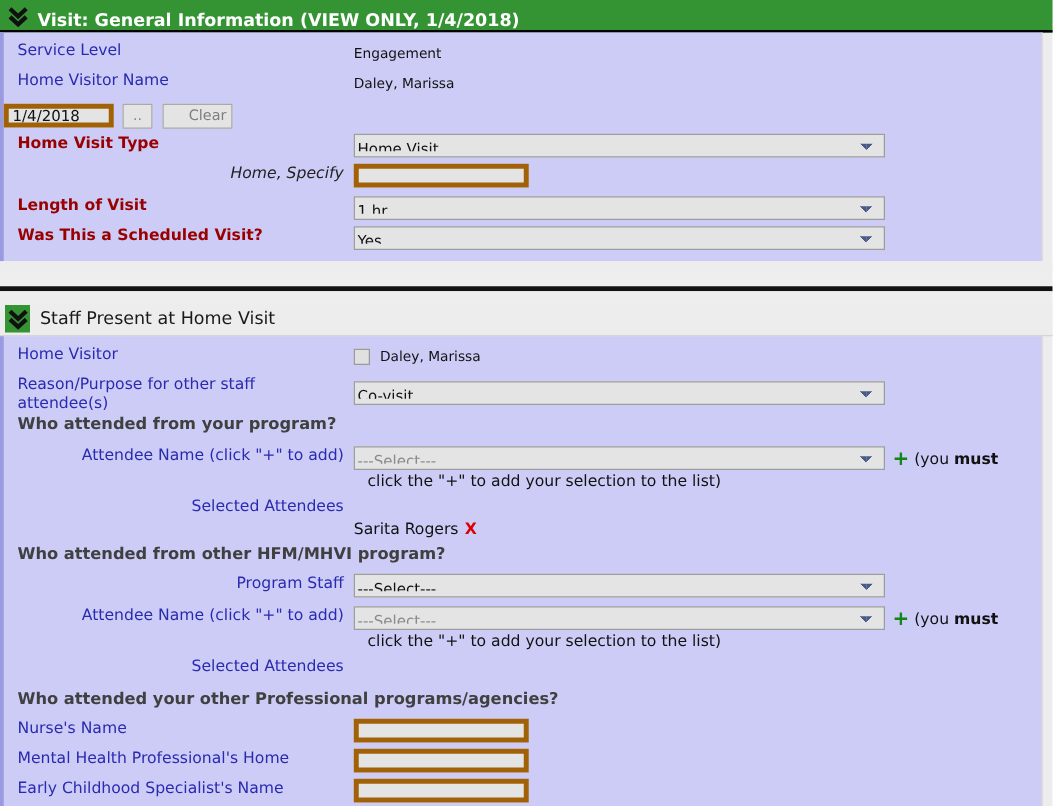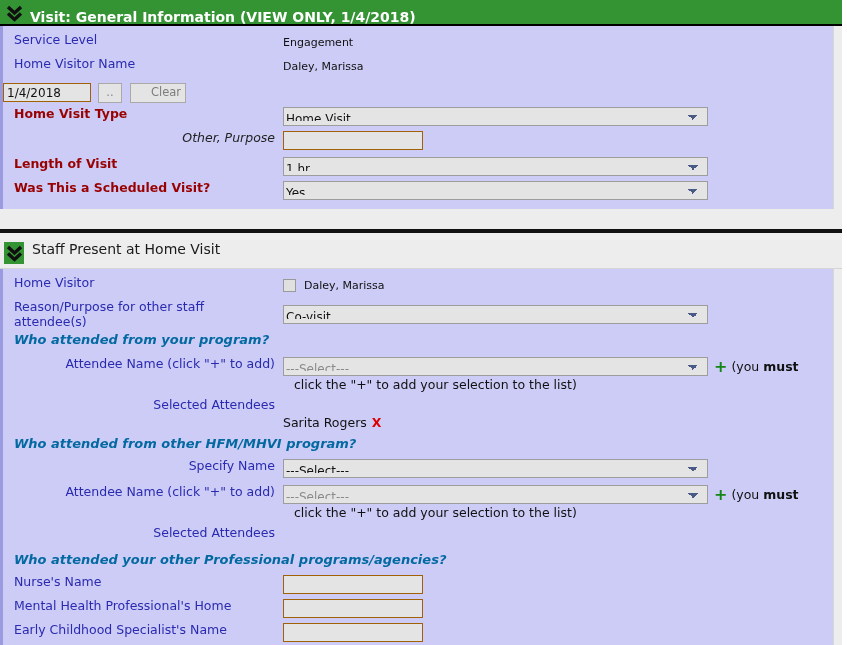--- a/index.html
+++ b/index.html
@@ -51,20 +51,21 @@
     margin-left: 6px;
     white-space: nowrap;
   }
 
   
   .hdr-gray {
     height: 27px;
     background: #ededed;
     border-bottom: 1px solid #d5d5d5;
     display: flex;
+    align-items: center;
     box-sizing: border-box;
     width: 842px;
   }
   .hdr-gray .hdr-title {
     color: #1a1a1a;
     font-size: 14px;
     font-weight: normal;
     line-height: 1;
     margin-left: 8px;
     white-space: nowrap;
@@ -103,24 +104,23 @@
   .lbl.left   { text-align: left; padding-left: 11px; }
   .lbl.right  { text-align: right; }
   .lbl.blue   { color: #2a2ab0; }
   .lbl.req    { color: #990000; font-weight: bold; }
   .lbl.ital   { color: #222222; font-style: italic; }
   .fld { flex: 1 1 auto; display: flex; align-items: center; }
 
   .subhead {
     font-size: 13px;
     font-weight: bold;
-    color: #0369a1;
+    color: #404040;
     padding: 3px 12px 3px 11px;
     line-height: 16px;
-    font-style: italic;
   }
 
   .static-val {
     font-size: 11px;
     color: #111111;
     line-height: 15px;
   }
 
   
   select.ctl {
@@ -144,21 +144,21 @@
     background-repeat: no-repeat;
   }
   select.ctl.w-wide  { width: 425px; }
   select.ctl.dim     { color: #8a8a8a; }
 
   input.ctl {
     font-family: "DejaVu Sans", "Liberation Sans", sans-serif;
     font-size: 12px;
     height: 19px;
     background: #e4e4e4;
-    border: 1px solid #a16207;
+    border: 4px solid #a16207;
     color: #111111;
     padding: 0 3px;
     box-sizing: border-box;
   }
   input.ctl.w-date { width: 88px; }
   input.ctl.w-txt  { width: 140px; }
 
   button.ctl {
     font-family: "DejaVu Sans", "Liberation Sans", sans-serif;
     font-size: 11.5px;
@@ -276,21 +276,21 @@
         <div class="fld">
           <select class="ctl w-wide">
             <option>Home Visit</option>
           </select>
         </div>
       </div>
 
       <div class="spacer-xs"></div>
 
       <div class="row">
-        <div class="lbl right ital">Other, Purpose</div>
+        <div class="lbl right ital">Home, Specify</div>
         <div class="fld">
           <input class="ctl w-txt" type="text" value="" style="">
         </div>
       </div>
 
       <div class="spacer-sm"></div>
 
       <div class="row">
         <div class="lbl left req">Length of Visit</div>
         <div class="fld">
@@ -378,21 +378,21 @@
         </div>
       </div>
 
       <div class="spacer-xs"></div>
 
       <div class="subhead">Who attended from other HFM/MHVI program?</div>
 
       <div class="spacer-xs"></div>
 
       <div class="row">
-        <div class="lbl right blue">Specify Name</div>
+        <div class="lbl right blue">Program Staff</div>
         <div class="fld">
           <select class="ctl w-wide">
             <option>---Select---</option>
           </select>
         </div>
       </div>
 
       <div class="spacer-sm"></div>
 
       <div class="row">

